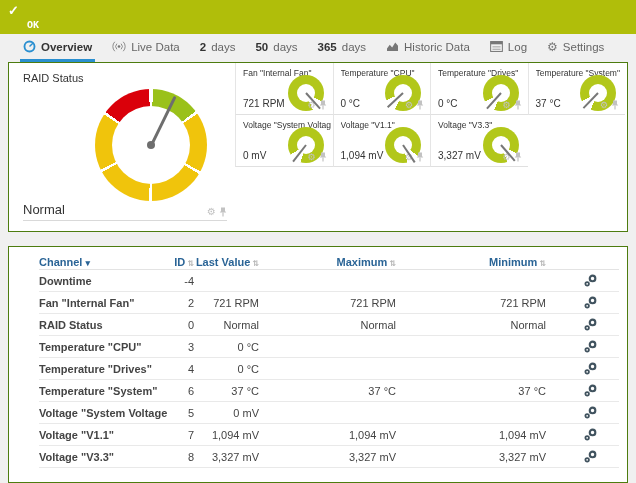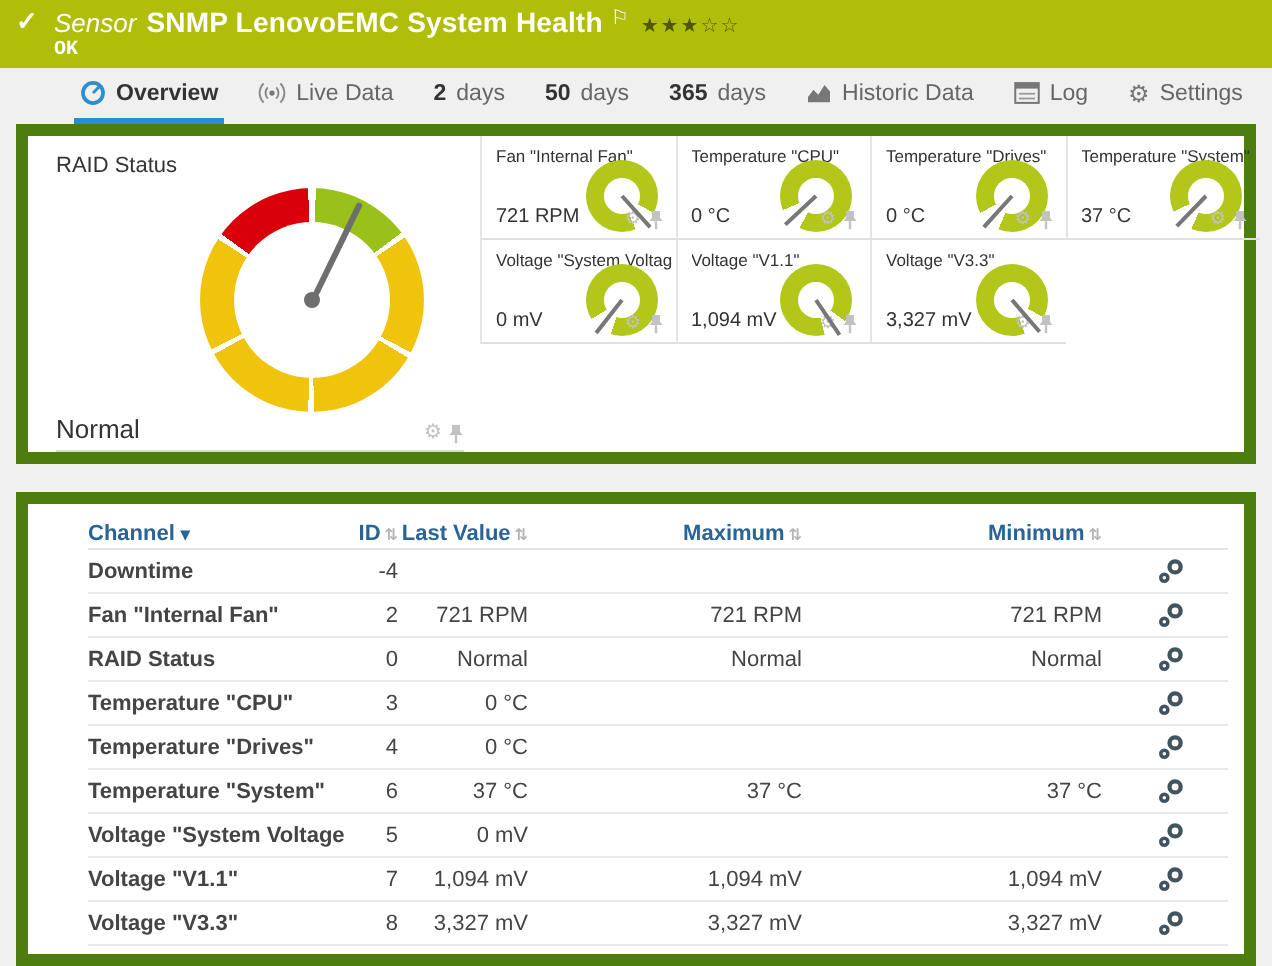--- a/index.html
+++ b/index.html
@@ -11,29 +11,29 @@
   .topbar { position:absolute; left:0; top:0; width:636px; height:34px; background:#b0be0a; color:#fff; }
   .chk { position:absolute; left:8px; top:3px; font-size:13px; font-weight:bold; color:#fff; }
   .titleline { position:absolute; left:27px; top:3px; white-space:nowrap; }
   .kind { font-style:italic; font-size:13px; margin-right:5px; }
   .title { font-weight:bold; font-size:14px; letter-spacing:.1px; }
   .flag { font-size:10px; vertical-align:top; margin-left:4px; cursor:pointer; }
   .stars { font-size:10px; letter-spacing:1px; color:rgba(0,0,0,.55); margin-left:6px; cursor:pointer; }
   .statusok { position:absolute; left:27px; top:20px; font-size:10px; font-weight:bold;font-family:Liberation Mono, monospace; }
 
   
-  .tabbar { position:absolute; left:0; top:34px; width:636px; height:28px; display:flex; align-items:stretch; gap:14px; padding-left:37px; }
+  .tabbar { position:absolute; left:0; top:34px; width:636px; height:28px; display:flex; align-items:stretch; gap:14px; padding-left:20px; }
   .tab { display:flex; align-items:center; gap:5px; font-size:11.5px; color:#666; cursor:pointer; border-bottom:3px solid transparent; padding:0 3px; white-space:nowrap; }
   .tab.active { color:#333; font-weight:bold; border-bottom-color:#2a8fd0; }
   .tab b { color:#333; font-weight:bold; }
   .ticon { display:inline-flex; align-items:center; }
   .ticon.glyph { font-family:"DejaVu Sans", sans-serif; font-size:12px; color:#777; }
 
   
-  .panel { position:absolute; left:8px; width:620px; background:#fff; border:6px solid #4d7c0f; }
+  .panel { position:absolute; left:8px; width:620px; background:#fff; border:1px solid #4d7c0f; }
   .overview { top:62px; height:170px; }
   .table-panel { top:246px; height:237px; overflow:hidden; }
 
   
   .raid-tile { position:absolute; left:0; top:0; width:226px; height:168px; }
   .raid-title { position:absolute; left:14px; top:9px; font-size:11px; color:#333; }
   .big-gauge { position:absolute; left:86px; top:26px; width:112px; height:112px; }
   .big-ring { position:absolute; inset:0; border-radius:50%; }
   .big-ring::after { content:""; position:absolute; inset:17px; background:#fff; border-radius:50%; }
   .big-needle { position:absolute; left:calc(50% - 1.5px); top:50%; width:3px; height:54px; background:#6e6e6e; border-radius:2px; transform-origin:50% 0; z-index:3; }
@@ -69,23 +69,20 @@
   .td.icon-cell { display:flex; justify-content:flex-end; padding-right:22px; }
   .ch-settings { cursor:pointer; display:inline-flex; }
 </style>
 </head>
 <body>
 
 <div class="page">
 
   <header class="topbar">
     <span class="chk">✓</span>
-    <div class="titleline">
-      <span class="kind">Sensor</span><span class="title">SNMP LenovoEMC System Health</span><span class="flag">⚐</span><span class="stars" id="stars">★★★☆☆</span>
-    </div>
     <div class="statusok">OK</div>
   </header>
 
   <nav class="tabbar" id="tab-bar">
       <div class="tab active">
         <span class="ticon">
           <svg width="13" height="13" viewBox="0 0 14 14">
             <circle cx="7" cy="7" r="5.4" fill="none" stroke="#2a8fd0" stroke-width="2"></circle>
             <line x1="7" y1="7" x2="10.6" y2="3.4" stroke="#2a8fd0" stroke-width="1.6"></line>
           </svg>

